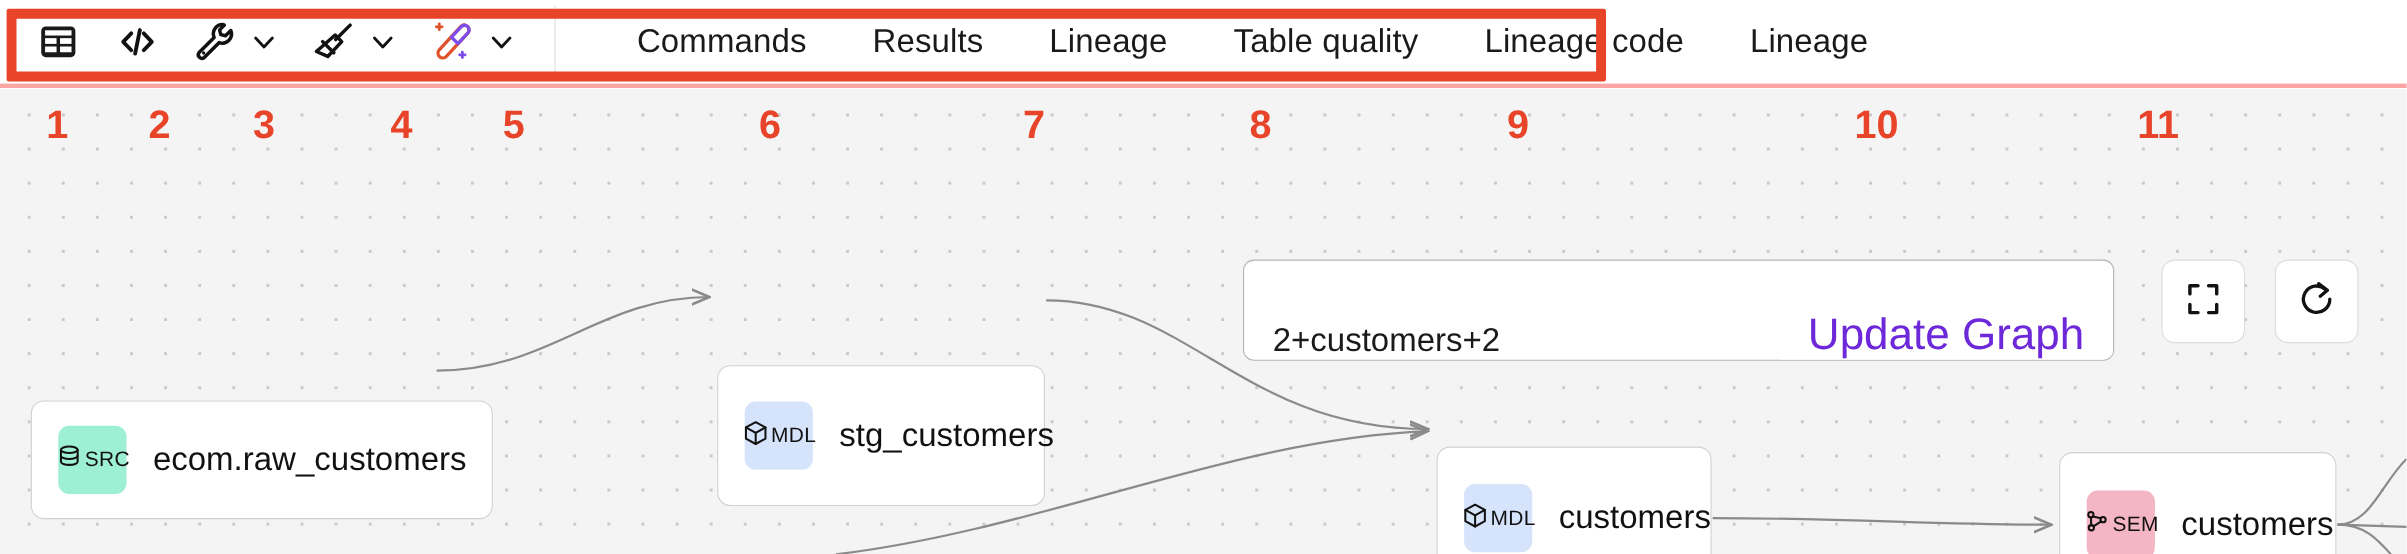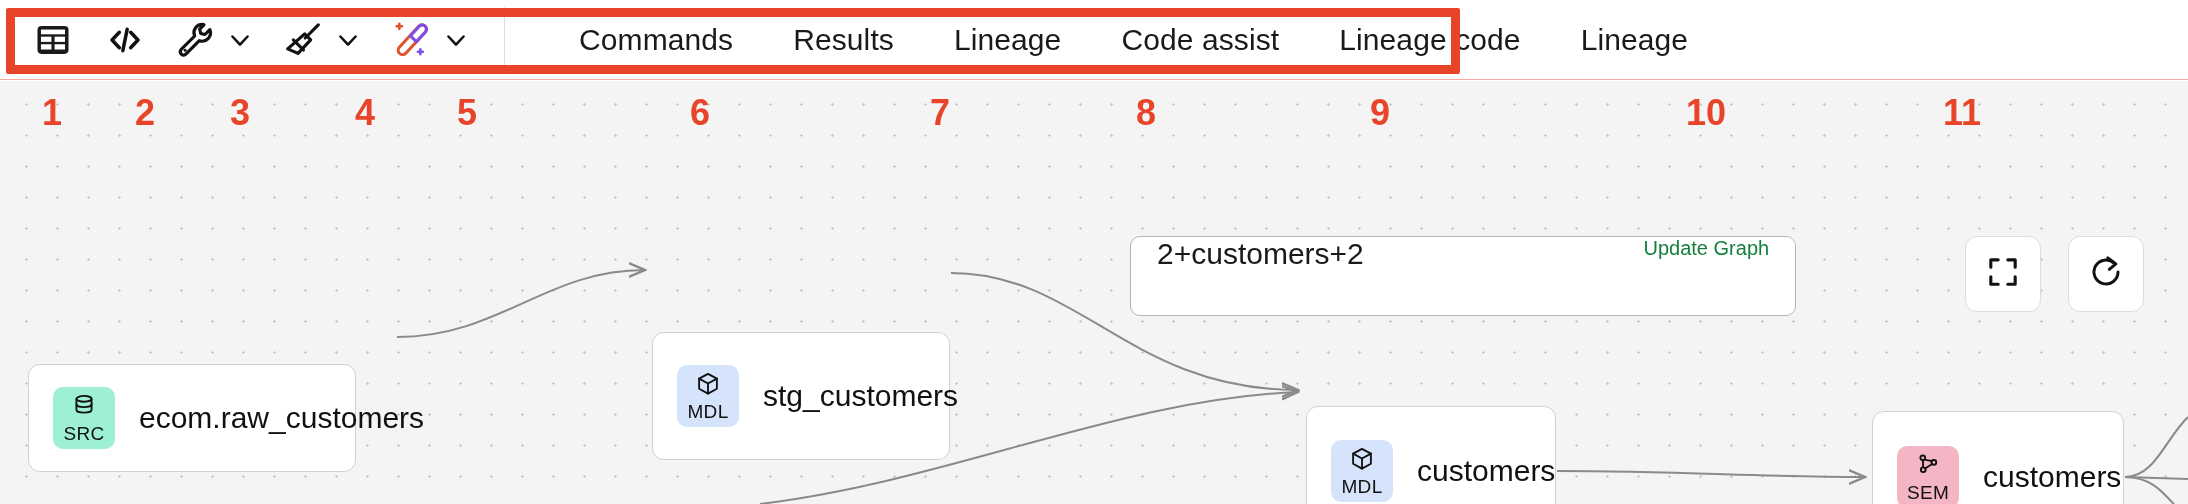--- a/index.html
+++ b/index.html
@@ -21,21 +21,21 @@
 
   
   .toolbar {
     position: absolute;
     left: 0; top: 0;
     width: 2188px;
     height: 80px;
     background: #ffffff;
     display: flex;
     align-items: center;
-    border-bottom: 1px solid #fca5a5;
+    border-bottom: 4px solid #fca5a5;
   }
 
   .tool-icons {
     display: flex;
     align-items: center;
     height: 100%;
     padding-left: 26px;
   }
 
   .tool-btn {
@@ -146,22 +146,22 @@
     height: 423px;
     pointer-events: none;
   }
 
   
   .graph-controls {
     position: absolute;
     left: 1130px;
     top: 155px;
     display: flex;
-    align-items: flex-start;
-    height: 80px;
+    align-items: flex-end;
+    height: 92px;
     background: #ffffff;
     border: 1.5px solid #b8b2b2;
     border-radius: 10px;
     z-index: 20;
     overflow: hidden;
   }
   .expr-input {
     width: 485px;
     border: none;
     outline: none;
@@ -170,22 +170,22 @@
     font-size: 30px;
     color: #1a1a1a;
     padding: 0 26px;
   }
   .ctrl-sep { width: 1.5px; background: #b8b2b2; }
   .update-btn {
     display: flex;
     align-items: center;
     justify-content: center;
     padding: 0 26px;
-    font-size: 20px;
-    color: #15803d;
+    font-size: 40px;
+    color: #6d28d9;
     background: #ffffff;
     border: none;
     cursor: pointer;
     font-family: "Liberation Sans", sans-serif;
     white-space: nowrap;
   }
 
   .icon-btn {
     position: absolute;
     top: 155px;
@@ -214,21 +214,20 @@
     padding-left: 24px;
     z-index: 10;
     cursor: pointer;
   }
 
   .badge {
     width: 62px;
     height: 62px;
     border-radius: 10px;
     display: flex;
-    flex-direction: column;
     align-items: center;
     justify-content: center;
     flex: 0 0 auto;
     gap: 1px;
   }
   .badge-label {
     font-size: 19px;
     color: #111111;
     line-height: 1;
     font-family: "Liberation Sans", sans-serif;
@@ -240,21 +239,21 @@
 
   .node-label {
     margin-left: 24px;
     font-size: 30px;
     color: #111111;
     white-space: nowrap;
     font-family: "Liberation Sans", sans-serif;
   }
 
   
-  .node-src   { left: 28px;   top: 283px; width: 328px; height: 108px; }
+  .node-src   { left: 28px;   top: 283px; width: 420px; height: 108px; }
   .node-stg   { left: 652px;  top: 251px; width: 298px; height: 128px; }
   .node-cust  { left: 1306px; top: 325px; width: 250px; height: 130px; }
   .node-sem   { left: 1872px; top: 330px; width: 252px; height: 132px; }
 
   .sr-only {
     position: absolute;
     width: 1px; height: 1px;
     overflow: hidden;
     clip: rect(0,0,0,0);
   }
@@ -350,21 +349,21 @@
       </div>
 
     </div>
 
     <div class="tool-sep"></div>
 
     <div class="tabs">
       <div class="tab">Commands</div>
       <div class="tab">Results</div>
       <div class="tab">Lineage</div>
-      <div class="tab">Code assist</div>
+      <div class="tab">Table quality</div>
       <div class="tab">Lineage code</div>
       <div class="tab">Lineage</div>
     </div>
   </div>
 
   <div class="canvas">
 
     <svg class="edges" viewBox="0 0 2188 423" preserveAspectRatio="none">
       <defs>
         <marker id="arw" viewBox="0 0 10 10" refX="9" refY="5" markerWidth="9" markerHeight="9" orient="auto-start-reverse">

